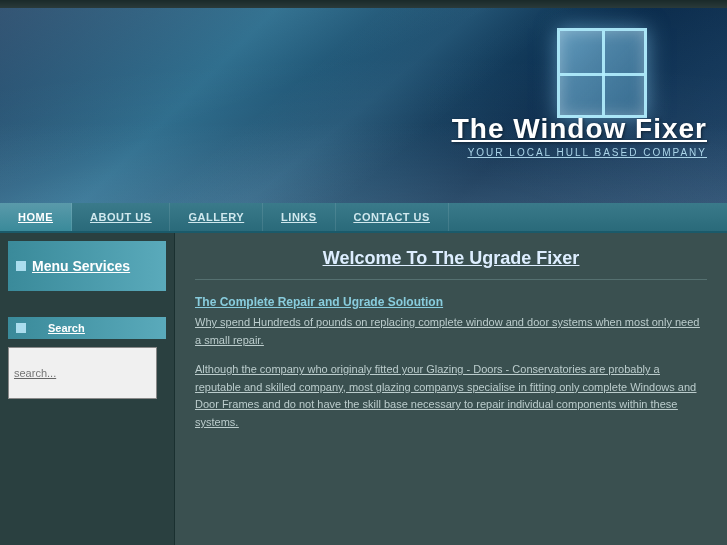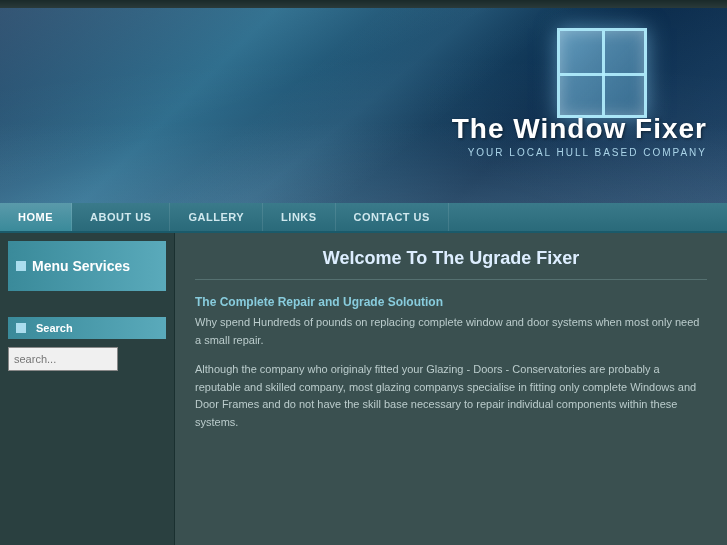--- a/index.html
+++ b/index.html
@@ -1,15 +1,15 @@
 <!DOCTYPE html>
 <html><head>
   <meta charset="utf-8">
   <style>
-    * { margin: 0; padding: 0; box-sizing: border-box; }
+    * { margin: 0; padding: 0; box-sizing: border-box; text-decoration: underline; }
     body {
       width: 727px;
       height: 545px;
       background-color: #2a3a3a;
       font-family: Arial, sans-serif;
       font-size: 12px;
       color: #ccc;
       overflow: hidden;
     }
 
@@ -178,32 +178,32 @@
     }
     .search-header {
       background: linear-gradient(to right, #3a8a9a, #5aaabb);
       color: #ffffff;
       font-size: 11px;
       font-weight: bold;
       padding: 5px 8px;
       margin-bottom: 8px;
       display: flex;
       align-items: center;
-      gap: 10px;
+      gap: 22px;
       cursor: pointer;
     }
     .search-header .bullet {
       width: 10px;
       height: 10px;
       background: #aaddee;
       display: inline-block;
     }
     .search-input-wrapper input {
-      width: 110px;
-      padding: 5px 5px;
+      width: 149px;
+      padding: 19px 5px;
       font-size: 11px;
       background: #f0f0f0;
       border: 1px solid #888;
       color: #666;
     }
 
     
     #content {
       flex: 1;
       padding: 15px 20px;

